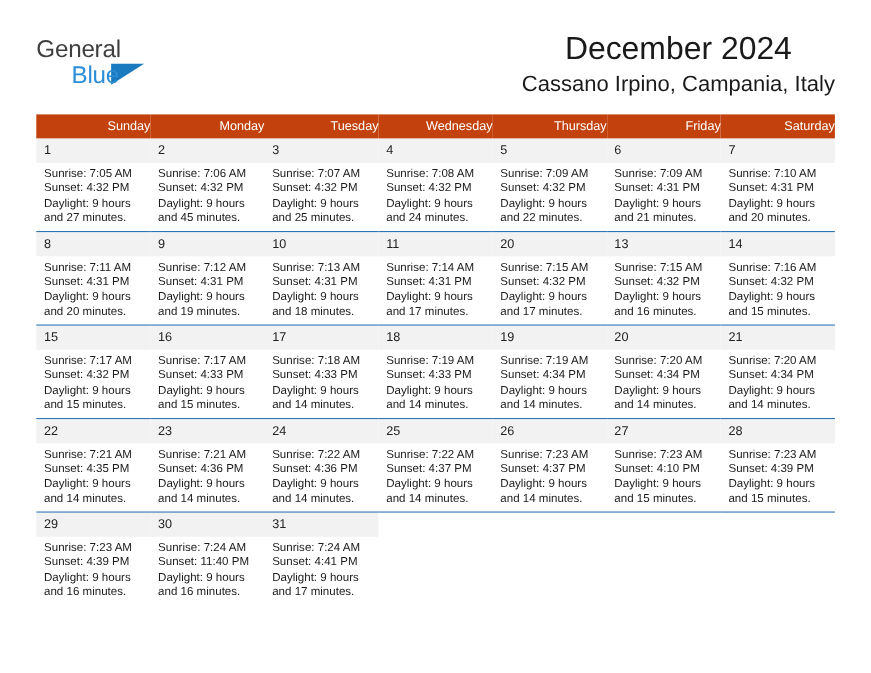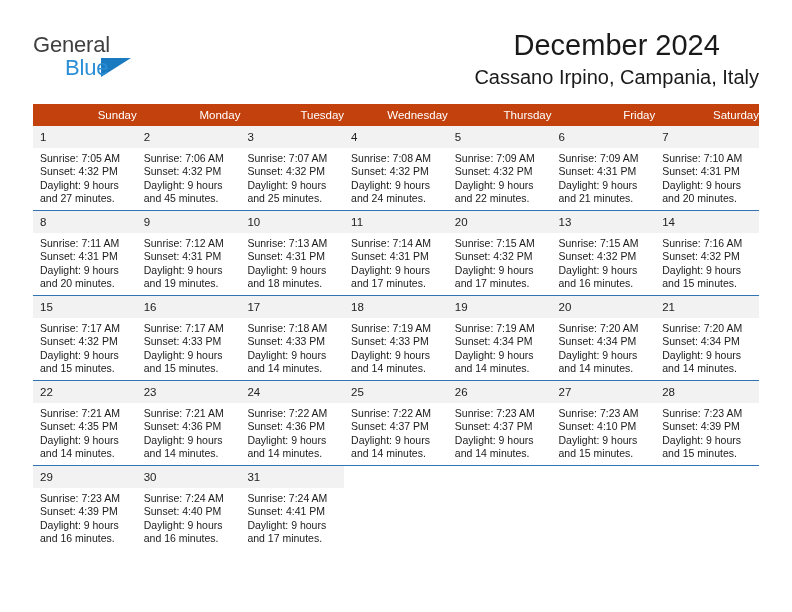--- a/index.html
+++ b/index.html
@@ -507,21 +507,21 @@
               <div>Daylight: 9 hours</div>
               <div>and 16 minutes.</div>
             </div>
           </div>
         </td>
         <td>
           <div class="cell-inner">
             <div class="daynum">30</div>
             <div class="info">
               <div>Sunrise: 7:24 AM</div>
-              <div>Sunset: 4:40 PM</div>
+              <div>Sunset: 11:40 PM</div>
               <div>Daylight: 9 hours</div>
               <div>and 16 minutes.</div>
             </div>
           </div>
         </td>
         <td>
           <div class="cell-inner">
             <div class="daynum">31</div>
             <div class="info">
               <div>Sunrise: 7:24 AM</div>

